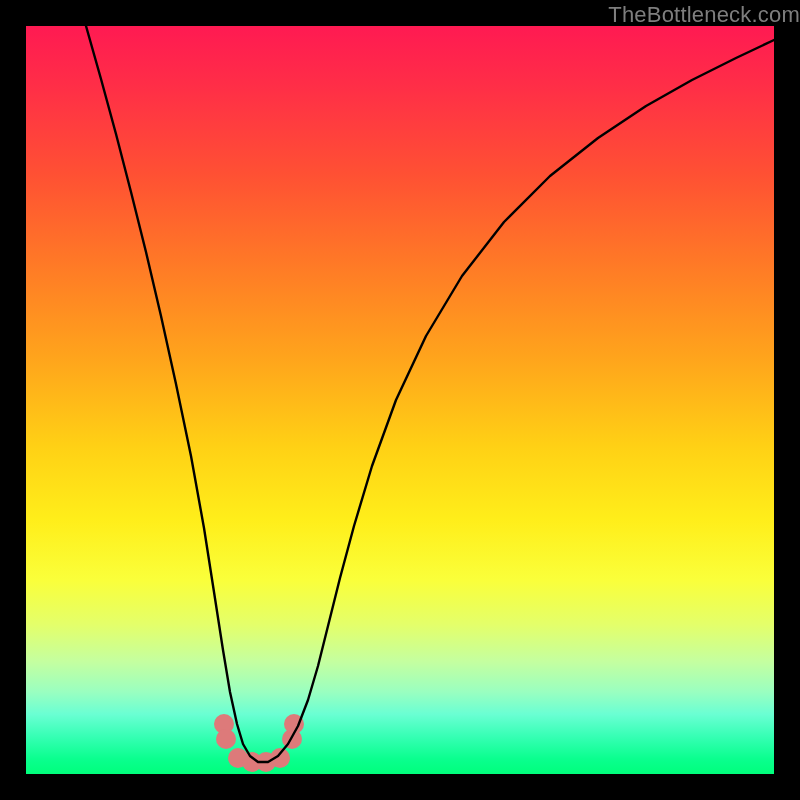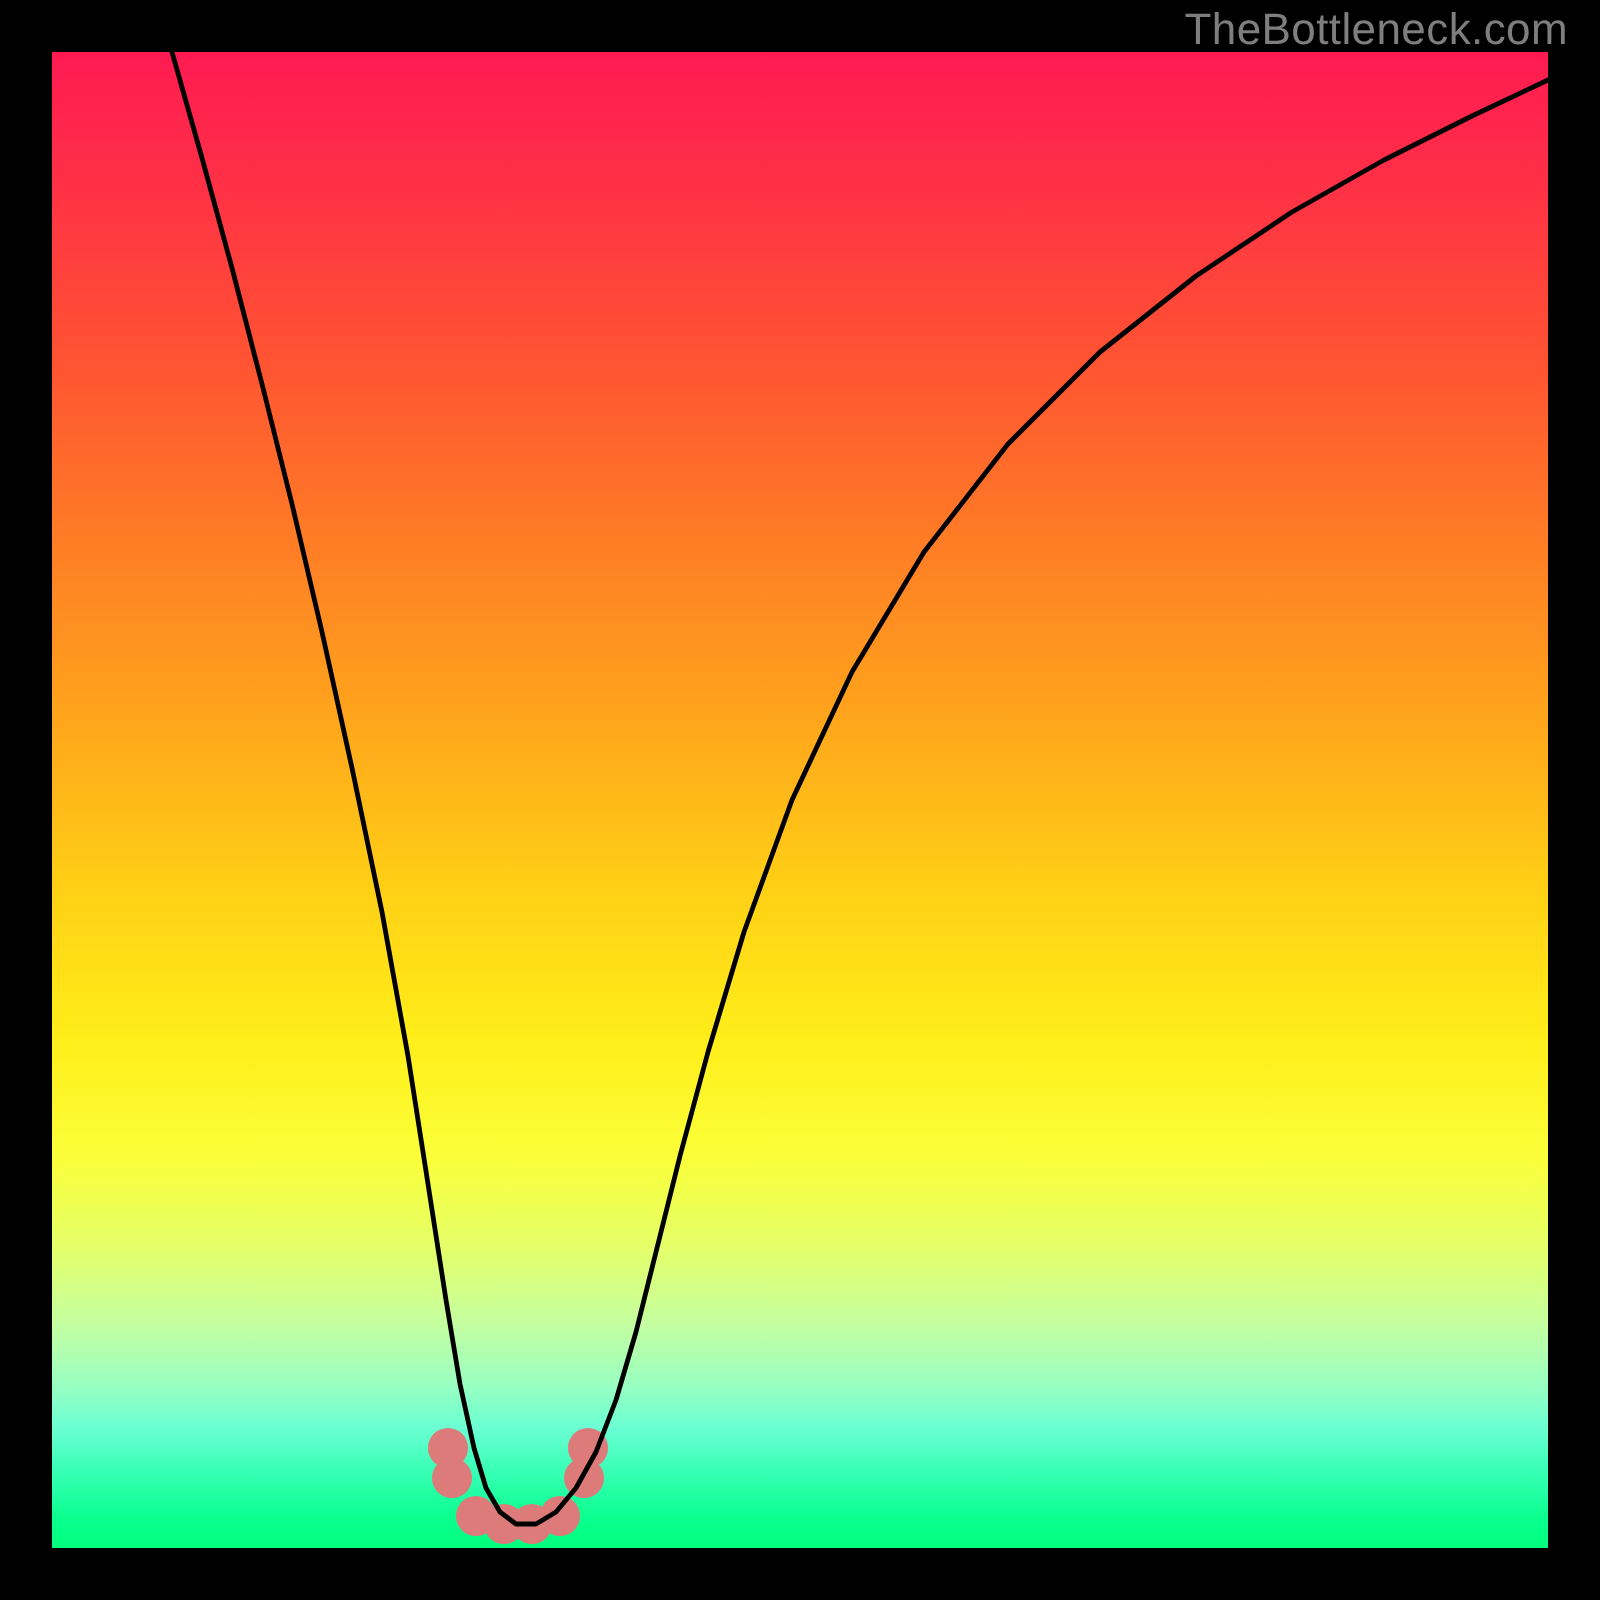--- a/index.html
+++ b/index.html
@@ -48,21 +48,21 @@
       #9affc0 89%,
       #6affd3 92%,
       #36ffb4 95%,
       #0aff8e 98%,
       #00ff7c 100%
     );
   }
   .watermark {
     position: absolute;
     top: 2px;
-    right: 16px;
+    right: 0;
     color: #7e7e7e;
     font-size: 22px;
     letter-spacing: 0.2px;
     font-weight: 500;
   }
   svg.curve {
     position: absolute;
     left: 0;
     top: 0;
   }

